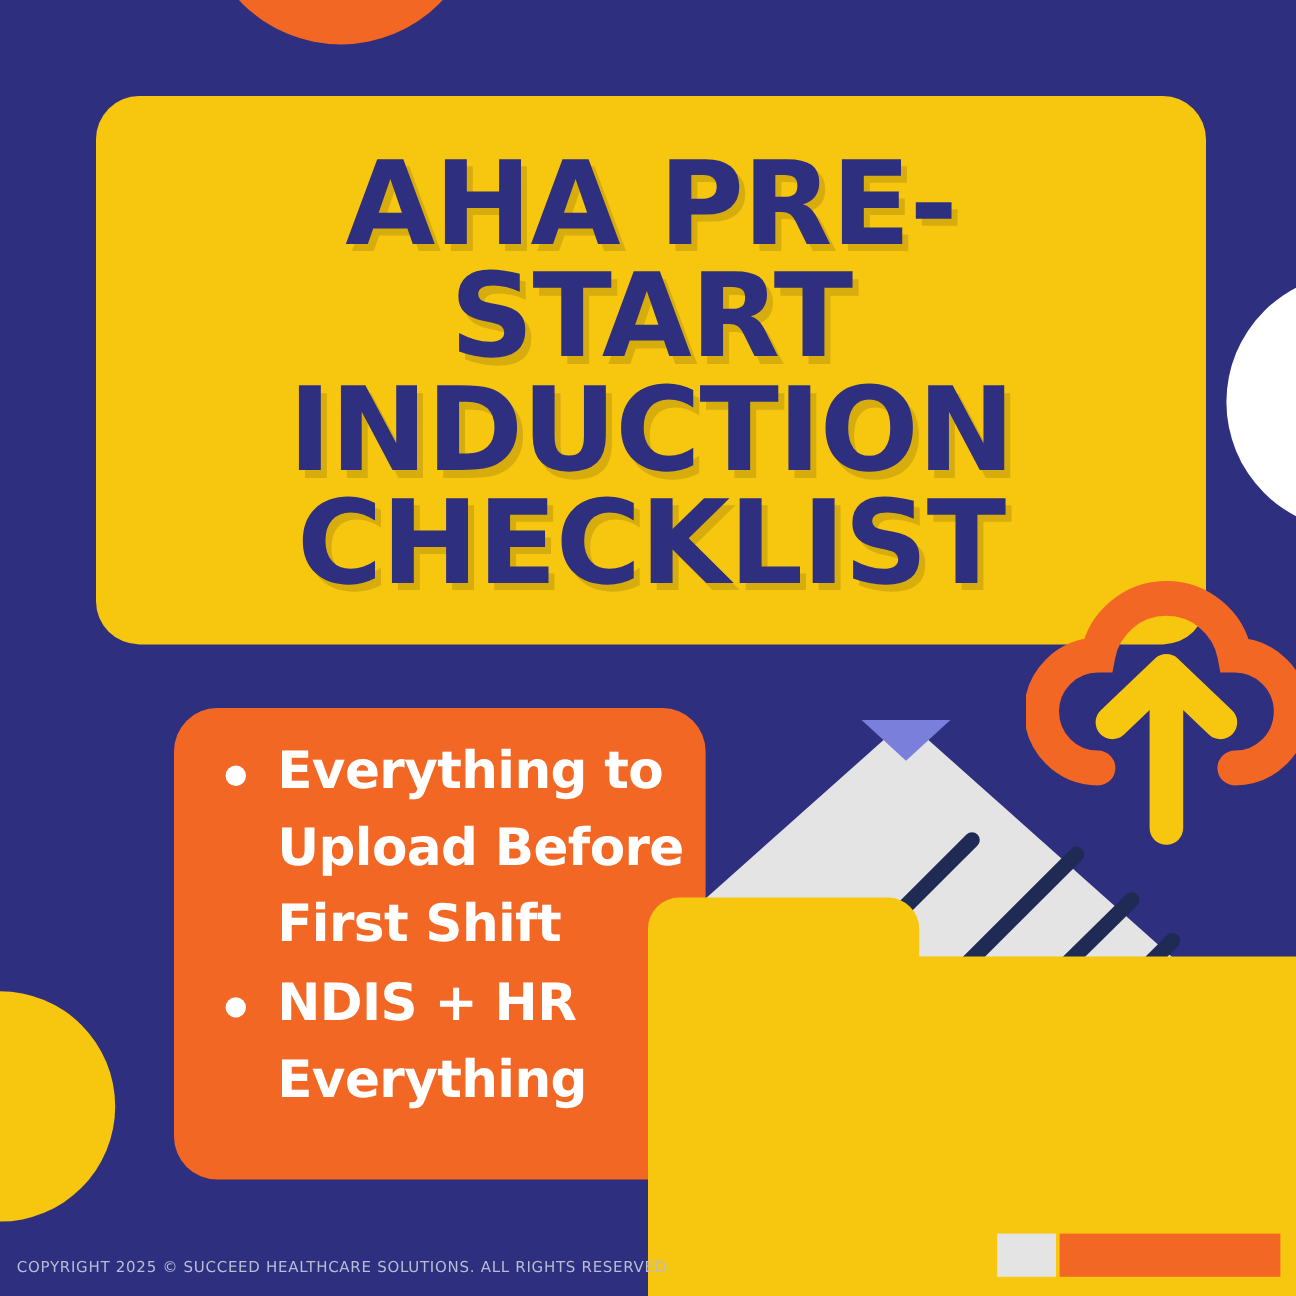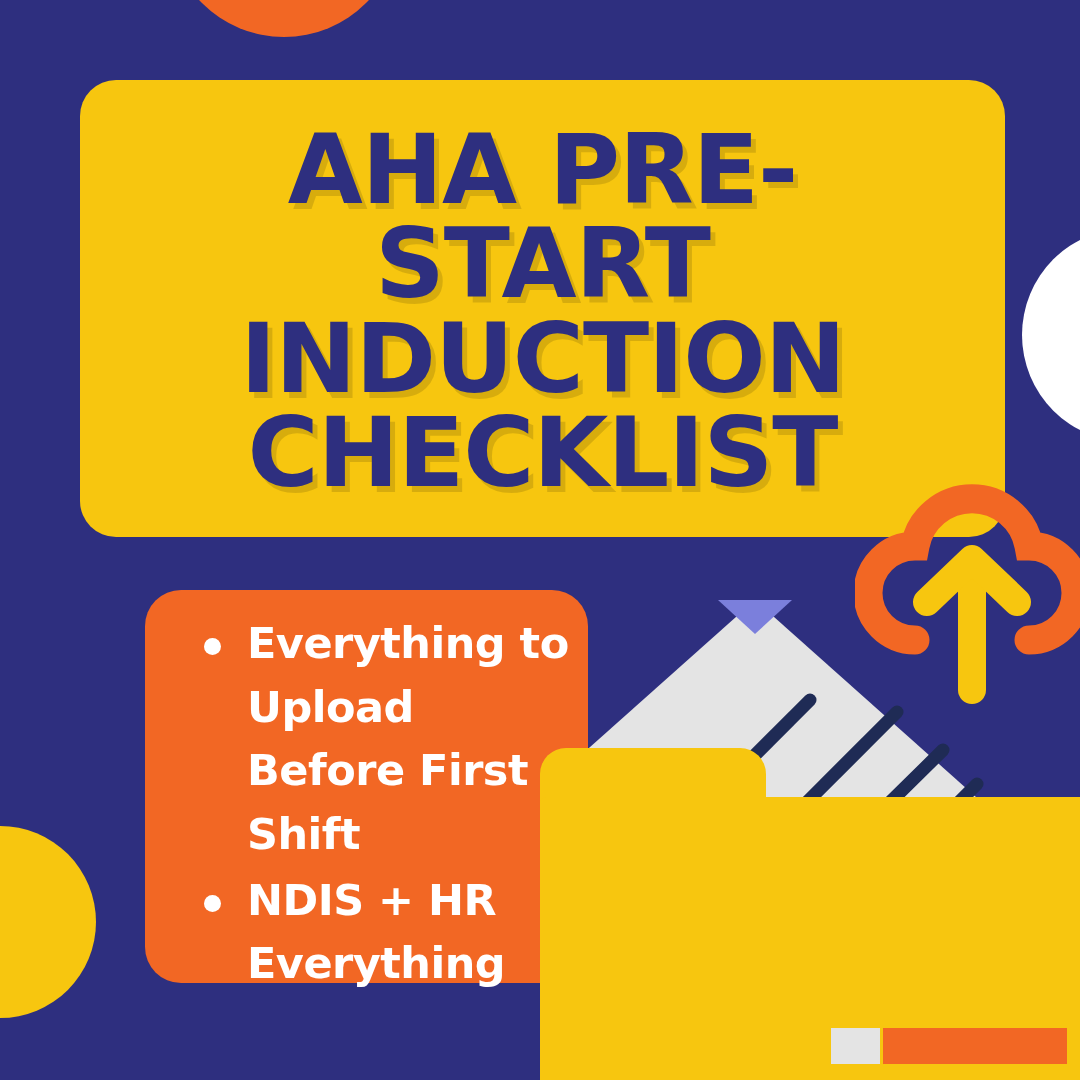--- a/index.html
+++ b/index.html
@@ -89,21 +89,21 @@
   
   .bullet-card {
     position: absolute;
     left: 145px;
     top: 590px;
     width: 443px;
     height: 393px;
     background: #F26724;
     border-radius: 36px;
     box-sizing: border-box;
-    padding: 22px 18px 16px 44px;
+    padding: 22px 18px 16px 28px;
     z-index: 3;
   }
   .bullet-list {
     margin: 0;
     padding: 0;
     list-style: none;
   }
   .bullet-item {
     position: relative;
     padding-left: 58px;
@@ -235,14 +235,15 @@
       </li>
     </ul>
   </div>
 
   <div class="folder folder-tab"></div>
   <div class="folder folder-body">
   </div>
   <div class="folder folder-chip"></div>
   <div class="folder folder-bar"></div>
 
+  <div class="copyright">COPYRIGHT 2025 © SUCCEED HEALTHCARE SOLUTIONS. ALL RIGHTS RESERVED.</div>
 
 </div>
 
 </body></html>

